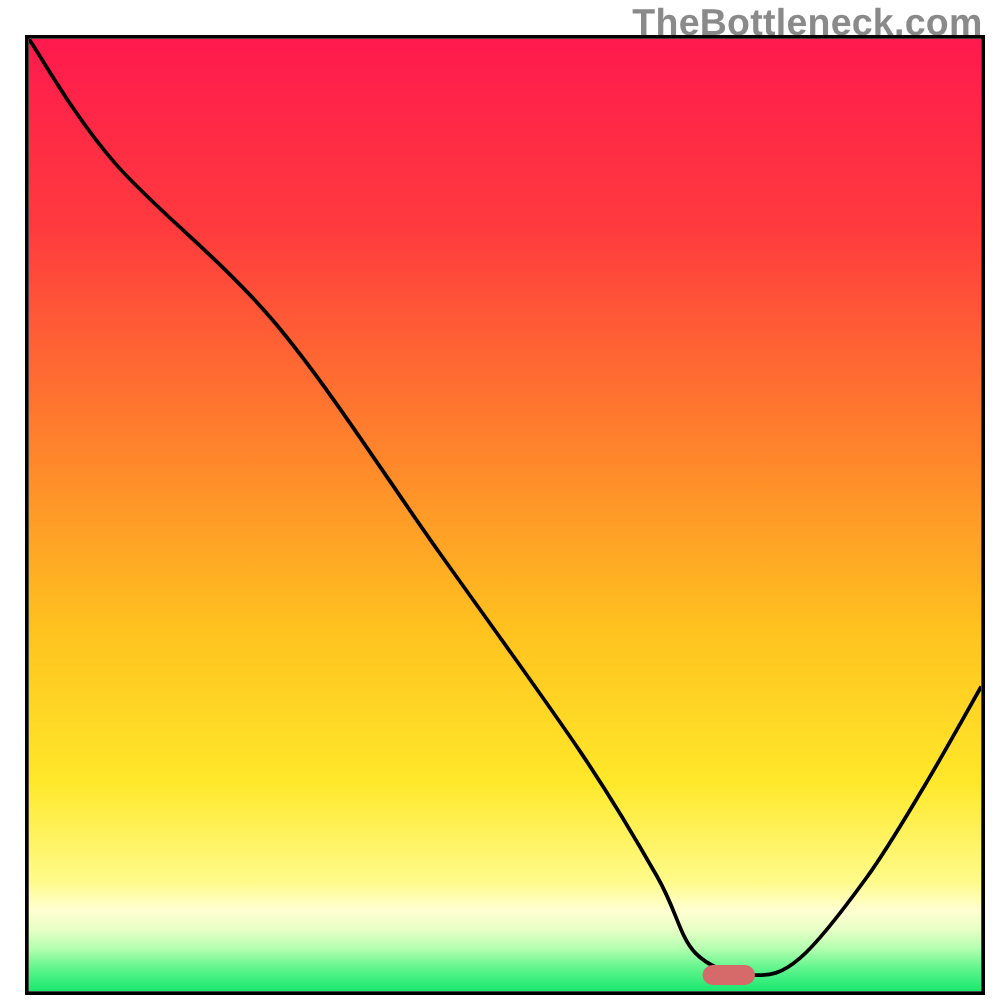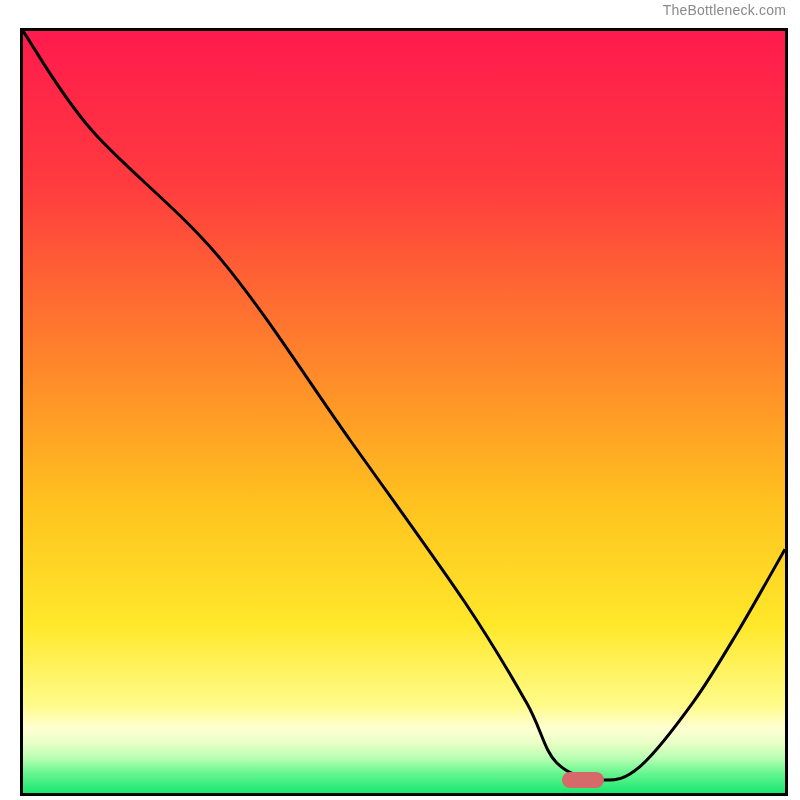--- a/index.html
+++ b/index.html
@@ -33,22 +33,22 @@
     height: 100%;
   }
   .marker {
     position: absolute;
     background: #d66a6a;
     border-radius: 9px;
   }
   .watermark {
     position: absolute;
     color: #8a8a8a;
-    font-size: 14px;
-    font-weight: 400;
+    font-size: 30px;
+    font-weight: 700;
     letter-spacing: 0.2px;
   }
 </style>
 </head>
 <body>
 
 <div class="stage">
 
   <div class="watermark" style="top:2px; right:14px;">TheBottleneck.com</div>
 

